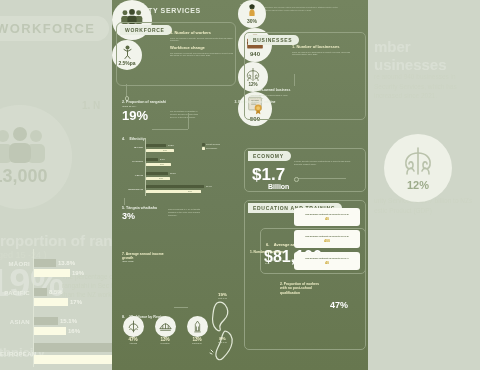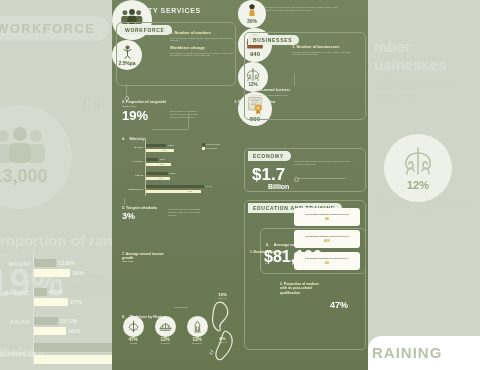--- a/index.html
+++ b/index.html
@@ -146,23 +146,20 @@
         <g stroke="#b9c2ab" stroke-width="1.6" fill="none" stroke-linecap="round">
           <path d="M17 3 L17 29"></path>
           <path d="M17 8 C9 8 4 13 5 20 C6 25 12 25 12 20 C12 16 8 16 8 19"></path>
           <path d="M17 8 C25 8 30 13 29 20 C28 25 22 25 22 20 C22 16 26 16 26 19"></path>
           <path d="M6 29 C6 23 11 21 13 26"></path>
           <path d="M28 29 C28 23 23 21 21 26"></path>
         </g>
       </svg>
       <div style="font-size:11px;font-weight:bold;color:#9dab8b;margin-top:2px;">12%</div>
     </div>
-    <div style="position:absolute;left:0;top:336px;right:0;height:34px;background:#ffffff;border-radius:14px 0 0 0;">
-      <div style="position:absolute;left:4px;top:8px;font-size:15px;font-weight:bold;color:#b9c2ab;letter-spacing:1px;">RAINING</div>
-    </div>
   </div>
 
   <div class="sheet">
 
     <div class="page-title">SECURITY SERVICES</div>
 
     <div class="refs" style="left:128px;top:3px;width:122px;">
       <b>References:</b>
       <div>1. Workforce demographic, businesses, and economy data is from Infometrics projections by StatsNZ industry sector.</div>
       <div>2. Education and training data is from TEC's tertiary learner data and release in 2023.</div>

